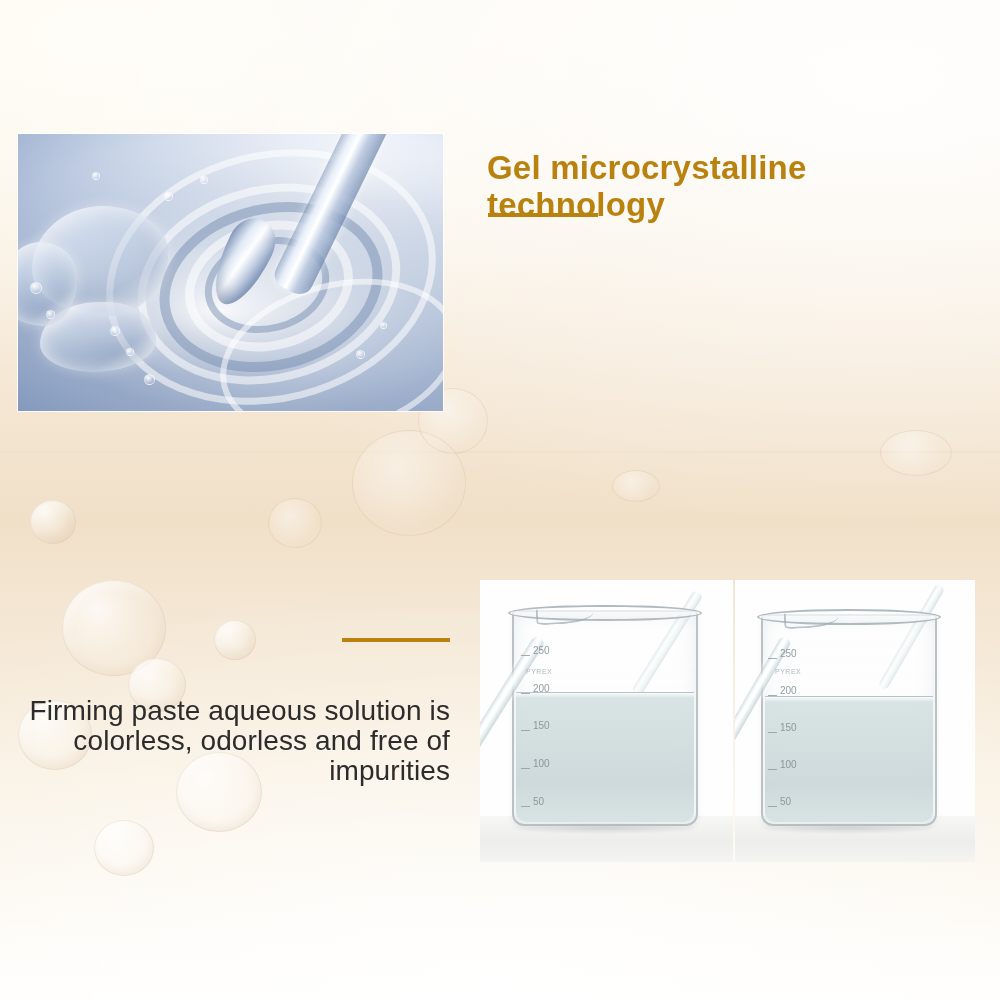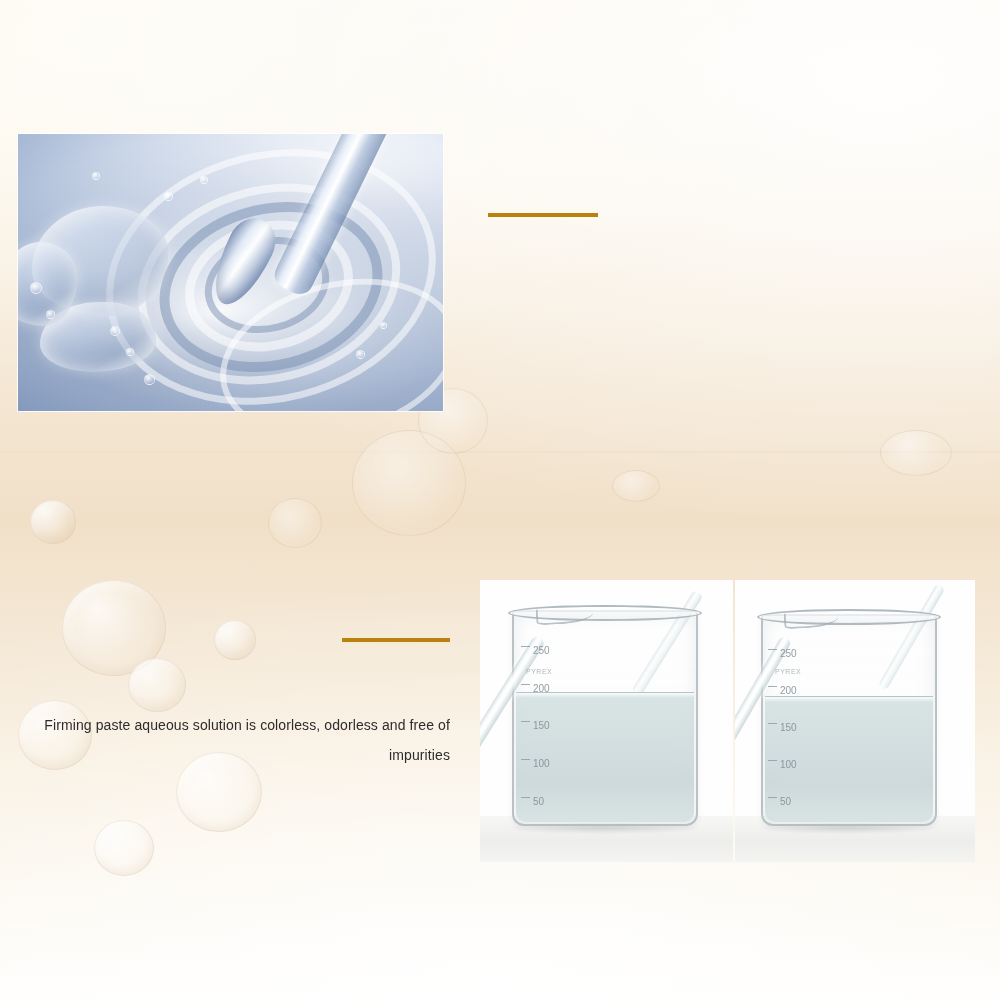--- a/index.html
+++ b/index.html
@@ -202,21 +202,21 @@
     top: 16%;
     bottom: 8%;
     width: 62px;
     display: flex;
     flex-direction: column;
     justify-content: space-between;
     pointer-events: none;
   }
   .grad-row {
     display: flex;
-    align-items: flex-start;
+    align-items: flex-end;
     gap: 3px;
     color: rgba(126,140,146,0.85);
     font-size: 10px;
     line-height: 1;
     font-family: "Liberation Sans", sans-serif;
   }
   .grad-tick {
     display: block;
     width: 9px;
     height: 1px;
@@ -302,25 +302,25 @@
     position: absolute;
     left: 342px;
     top: 638px;
     width: 108px;
     height: 4px;
     background: #b9820f;
   }
   #water-body {
     position: absolute;
     left: 10px;
-    top: 696px;
+    top: 668px;
     width: 440px;
     text-align: right;
     color: #2c2c2c;
-    font-size: 14px;
+    font-size: 28px;
     line-height: 30px;
     letter-spacing: 0.1px;
   }
 </style>
 </head>
 <body>
 
 <div id="page">
 
   <div class="bg-base"></div>
@@ -363,20 +363,21 @@
     <div class="bubble" style="left:92px;  top:192px; width:8px;  height:8px;"></div>
     <div class="bubble" style="left:108px; top:214px; width:6px;  height:6px;"></div>
     <div class="bubble" style="left:146px; top:58px;  width:7px;  height:7px;"></div>
     <div class="bubble" style="left:182px; top:42px;  width:6px;  height:6px;"></div>
     <div class="bubble" style="left:338px; top:216px; width:7px;  height:7px;"></div>
     <div class="bubble" style="left:362px; top:188px; width:5px;  height:5px;"></div>
     <div class="bubble" style="left:74px;  top:38px;  width:6px;  height:6px;"></div>
     <div class="bubble" style="left:126px; top:240px; width:9px;  height:9px;"></div>
   </div>
 
+  <h2 class="block-title" id="gel-title">Gel microcrystalline technology</h2>
   <div id="gel-rule"></div>
 
   <div id="water-rule"></div>
   <p id="water-body">Firming paste aqueous solution is colorless, odorless and free of impurities</p>
 
   <div class="beaker-panel left">
     <div class="panel-floor"></div>
     <div class="shadow-pool" style="left:28px; width:190px;"></div>
 
     <div class="rod-out" style="left:150px; top:-6px; width:11px; height:120px; transform:rotate(32deg); transform-origin:50% 100%;"></div>

